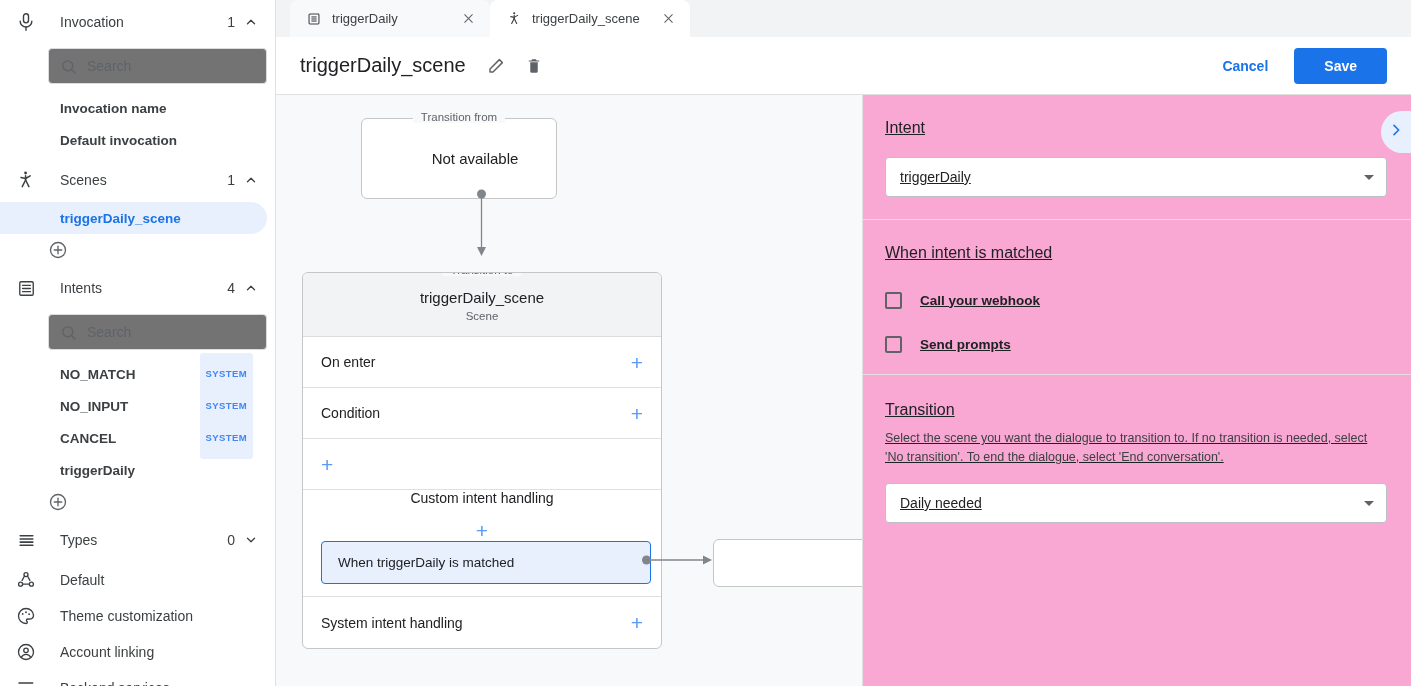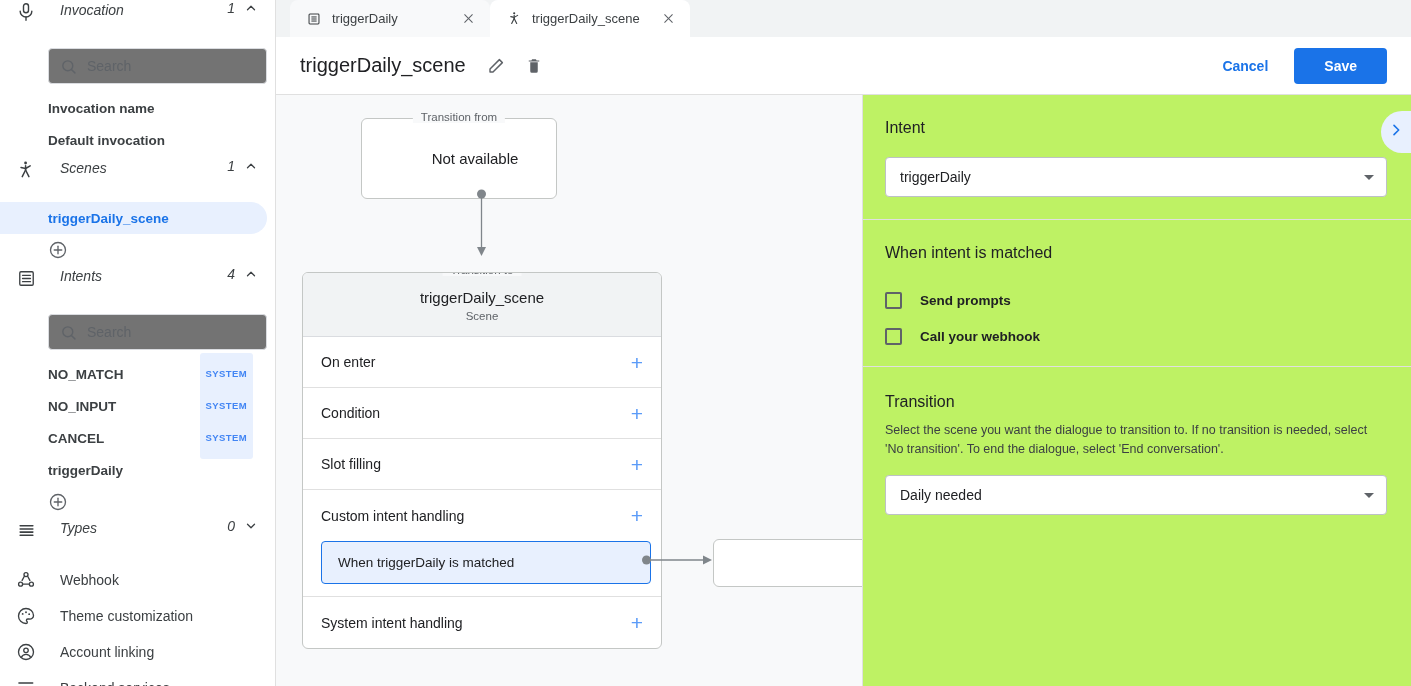--- a/index.html
+++ b/index.html
@@ -15,24 +15,23 @@
   
   .sidebar {
     width: 276px; height: 686px;
     background: #ffffff;
     border-right: 1px solid #e0e0e0;
     position: relative;
     flex: 0 0 276px;
     overflow: hidden;
   }
   .nav-group-header {
-    display: flex; align-items: flex-start;
+    display: flex; align-items: center;
     height: 44px; padding: 0 16px 0 14px;
     cursor: pointer;
-    font-style: italic;
   }
   .nav-ico {
     width: 24px; height: 24px; flex: 0 0 24px;
     display: flex; align-items: center; justify-content: center;
     color: #3c4043;
   }
   .nav-ico svg { display:block; }
   .nav-group-label {
     flex: 1 1 auto; margin-left: 22px;
     font-size: 14px; color: #3c4043; line-height: 20px;
@@ -53,21 +52,21 @@
   }
   .search-input::placeholder { color: #5f6368; }
 
   .leaf-item {
     height: 32px; display: flex; align-items: center;
     padding: 0 14px 0 48px; font-size: 13.5px; font-weight: bold;
     color: #3c4043; cursor: pointer; border-radius: 0 16px 16px 0;
     margin-right: 8px;
   }
   .leaf-item.selected { background: #e8f0fe; color: #1a73e8; }
-  .leaf-item .leaf-label { flex: 1 1 auto; }
+  .leaf-item .leaf-label { flex: 1 1 auto; margin-left: 12px; }
   .badge-system {
     background: #e8f0fe; color: #4285f4;
     font-size: 9.5px; font-weight: bold; letter-spacing: .4px;
     padding: 16px 6px; border-radius: 3px; line-height: 1;
   }
   .add-row { padding: 6px 0 6px 48px; }
   .add-circle { width: 20px; height: 20px; color: #5f6368; cursor: pointer; display:block;}
 
   .nav-simple {
     display: flex; align-items: center; height: 36px;
@@ -142,31 +141,31 @@
   .scene-card-sub { font-size: 11.5px; color: #5f6368; margin-top: 4px; }
   .scene-row {
     min-height: 51px; display: flex; align-items: center;
     padding: 0 18px; border-bottom: 1px solid #e0e0e0;
     font-size: 14px; color: #202124; position: relative;
   }
   .scene-row:last-child { border-bottom: none; }
   .scene-row .row-label { flex: 1 1 auto; }
   .plus-btn { color: #5b9bf8; font-size: 21px; line-height: 1; cursor: pointer; font-weight: 300; }
   .scene-block { border-bottom: 1px solid #e0e0e0; }
-  .scene-block .scene-row { border-bottom: none; }
+  .scene-block .scene-row { border-bottom: none; flex-direction: column; }
   .handler-chip {
     margin: 0 10px 12px 18px; height: 43px; border: 1px solid #1a73e8;
     background: #e8f0fe; border-radius: 4px; display: flex; align-items: center;
     padding: 0 16px; font-size: 13.5px; color: #202124; cursor: pointer;
   }
 
   
   .rpanel {
-    width: 549px; flex: 0 0 549px; background: #bef264;
-    border-left: 1px solid #e0e0e0; position: relative; overflow: hidden;
+    width: 549px; flex: 0 0 549px; background: #f9a8d4;
+    border-left: 1px solid #e0e0e0; position: relative; overflow: hidden; text-decoration: underline;
   }
   .rsection { padding: 24px 24px 22px 22px; }
   .rsection.divided { border-bottom: 1px solid #e0e0e0; }
   .rsec-title { font-size: 16px; color: #202124; margin-bottom: 20px; }
   .rsec-desc { font-size: 12.5px; color: #3c4043; line-height: 19px; margin: -10px 0 16px; }
   .select-box {
     height: 40px; border: 1px solid #bdc1c6; border-radius: 4px;
     display: flex; align-items: center; padding: 0 12px 0 14px;
     font-size: 14px; color: #202124; cursor: pointer; background: #fff;
   }
@@ -336,21 +335,21 @@
 
     <div class="nav-simple">
       <span class="nav-ico">
         <svg width="20" height="20" viewBox="0 0 24 24" fill="none" stroke="currentColor" stroke-width="1.6">
           <circle cx="12" cy="5.5" r="2.4"></circle>
             <circle cx="5.5" cy="17" r="2.4"></circle>
             <circle cx="18.5" cy="17" r="2.4"></circle>
           <path d="M10.2 7.2L7 13M13.8 7.2L17 13M8 17h8"></path>
         </svg>
       </span>
-      <span class="nav-group-label">Webhook</span>
+      <span class="nav-group-label">Default</span>
     </div>
     <div class="nav-simple">
       <span class="nav-ico">
         <svg width="20" height="20" viewBox="0 0 24 24" fill="none" stroke="currentColor" stroke-width="1.6">
           <path d="M12 3a9 9 0 1 0 0 18c1 0 1.6-.7 1.6-1.5 0-.5-.3-.9-.6-1.2-.3-.4-.5-.7-.5-1.2 0-.8.7-1.5 1.6-1.5h1.6A4.3 4.3 0 0 0 21 11.3C21 6.7 16.9 3 12 3z"></path>
           <circle cx="8" cy="9.5" r="1.1" fill="currentColor" stroke="none"></circle>
             <circle cx="12" cy="7.5" r="1.1" fill="currentColor" stroke="none"></circle>
             <circle cx="15.8" cy="9.8" r="1.1" fill="currentColor" stroke="none"></circle>
         </svg>
       </span>
@@ -462,21 +461,20 @@
 
           <div class="scene-row">
             <span class="row-label">On enter</span>
             <span class="plus-btn">+</span>
           </div>
           <div class="scene-row">
             <span class="row-label">Condition</span>
             <span class="plus-btn">+</span>
           </div>
           <div class="scene-row">
-            <span class="row-label">Slot filling</span>
             <span class="plus-btn">+</span>
           </div>
 
           <div class="scene-block">
             <div class="scene-row">
               <span class="row-label">Custom intent handling</span>
               <span class="plus-btn">+</span>
             </div>
             <div class="handler-chip">
               <span>When triggerDaily is matched</span>
@@ -514,27 +512,27 @@
         <div class="rsection divided">
           <div class="rsec-title">Intent</div>
           <div class="select-box">
             <span class="sel-val">triggerDaily</span>
             <span class="sel-arrow"></span>
           </div>
         </div>
 
         <div class="rsection divided" style="padding-bottom:12px;">
           <div class="rsec-title">When intent is matched</div>
+          <div class="check-row">
+            <span class="chk"></span>
+            <span class="chk-label">Call your webhook</span>
+          </div>
           <div class="check-row" style="margin-top:8px;">
             <span class="chk"></span>
             <span class="chk-label">Send prompts</span>
-          </div>
-          <div class="check-row">
-            <span class="chk"></span>
-            <span class="chk-label">Call your webhook</span>
           </div>
         </div>
 
         <div class="rsection" style="padding-top:26px;">
           <div class="rsec-title">Transition</div>
           <div class="rsec-desc">Select the scene you want the dialogue to transition to. If no transition is needed, select 'No transition'. To end the dialogue, select 'End conversation'.</div>
           <div class="select-box">
             <span class="sel-val">Daily needed</span>
             <span class="sel-arrow"></span>
           </div>

